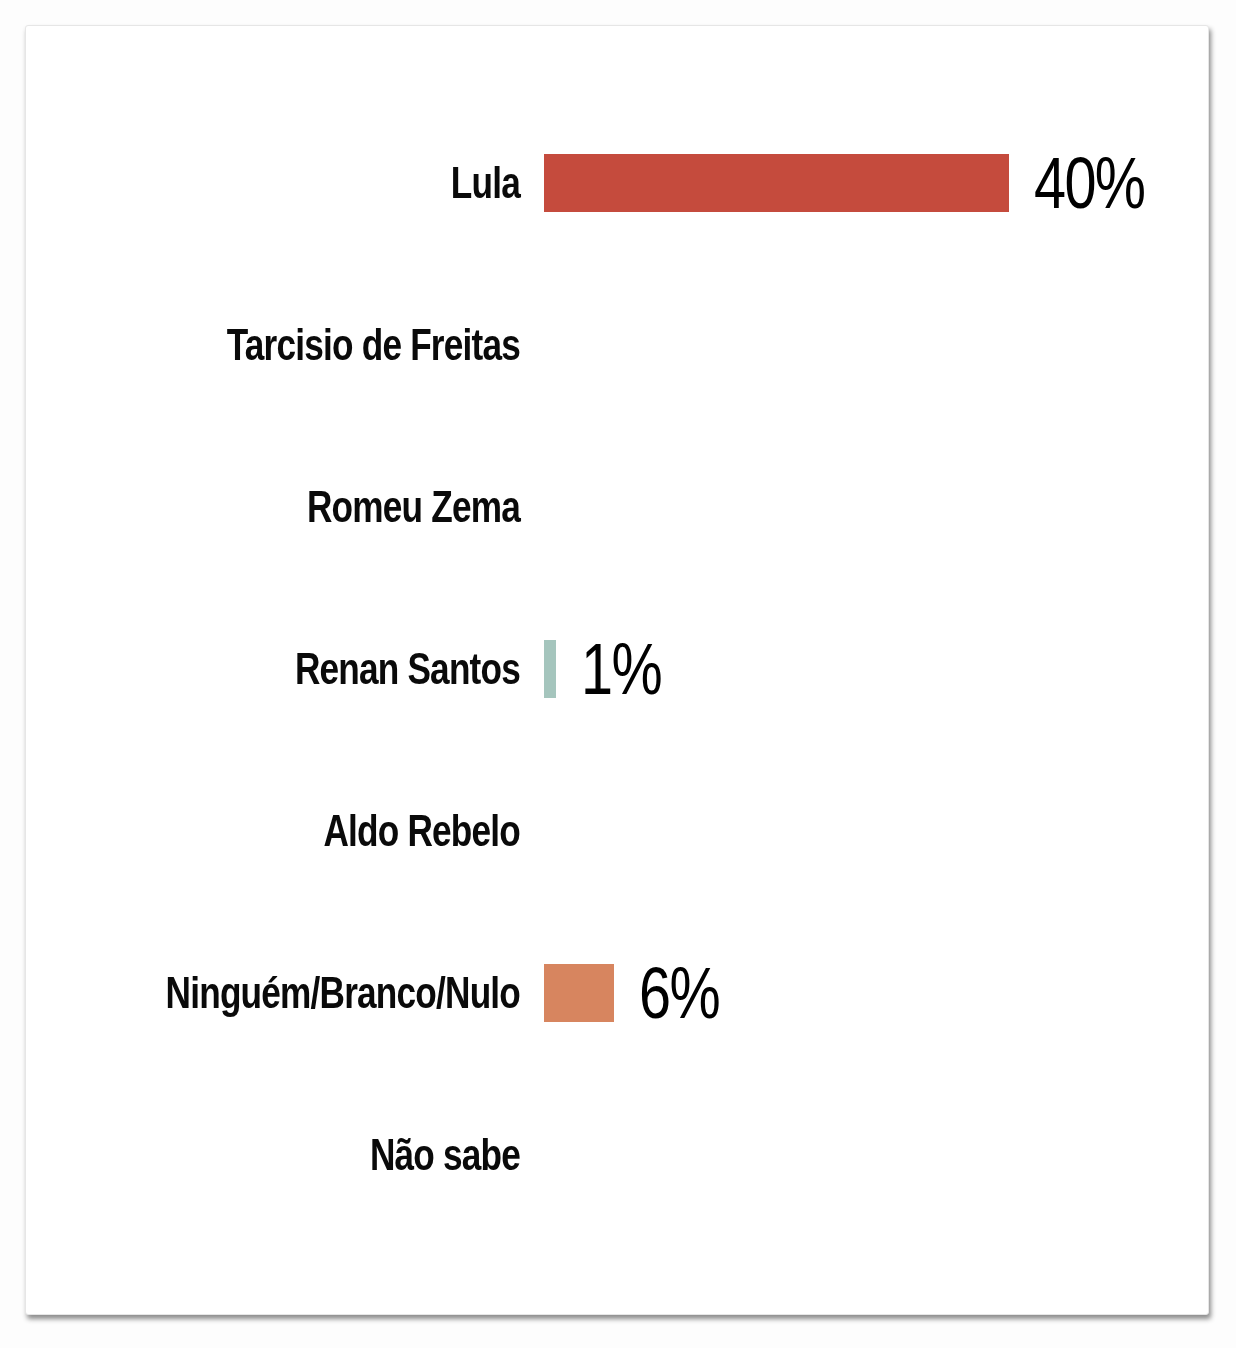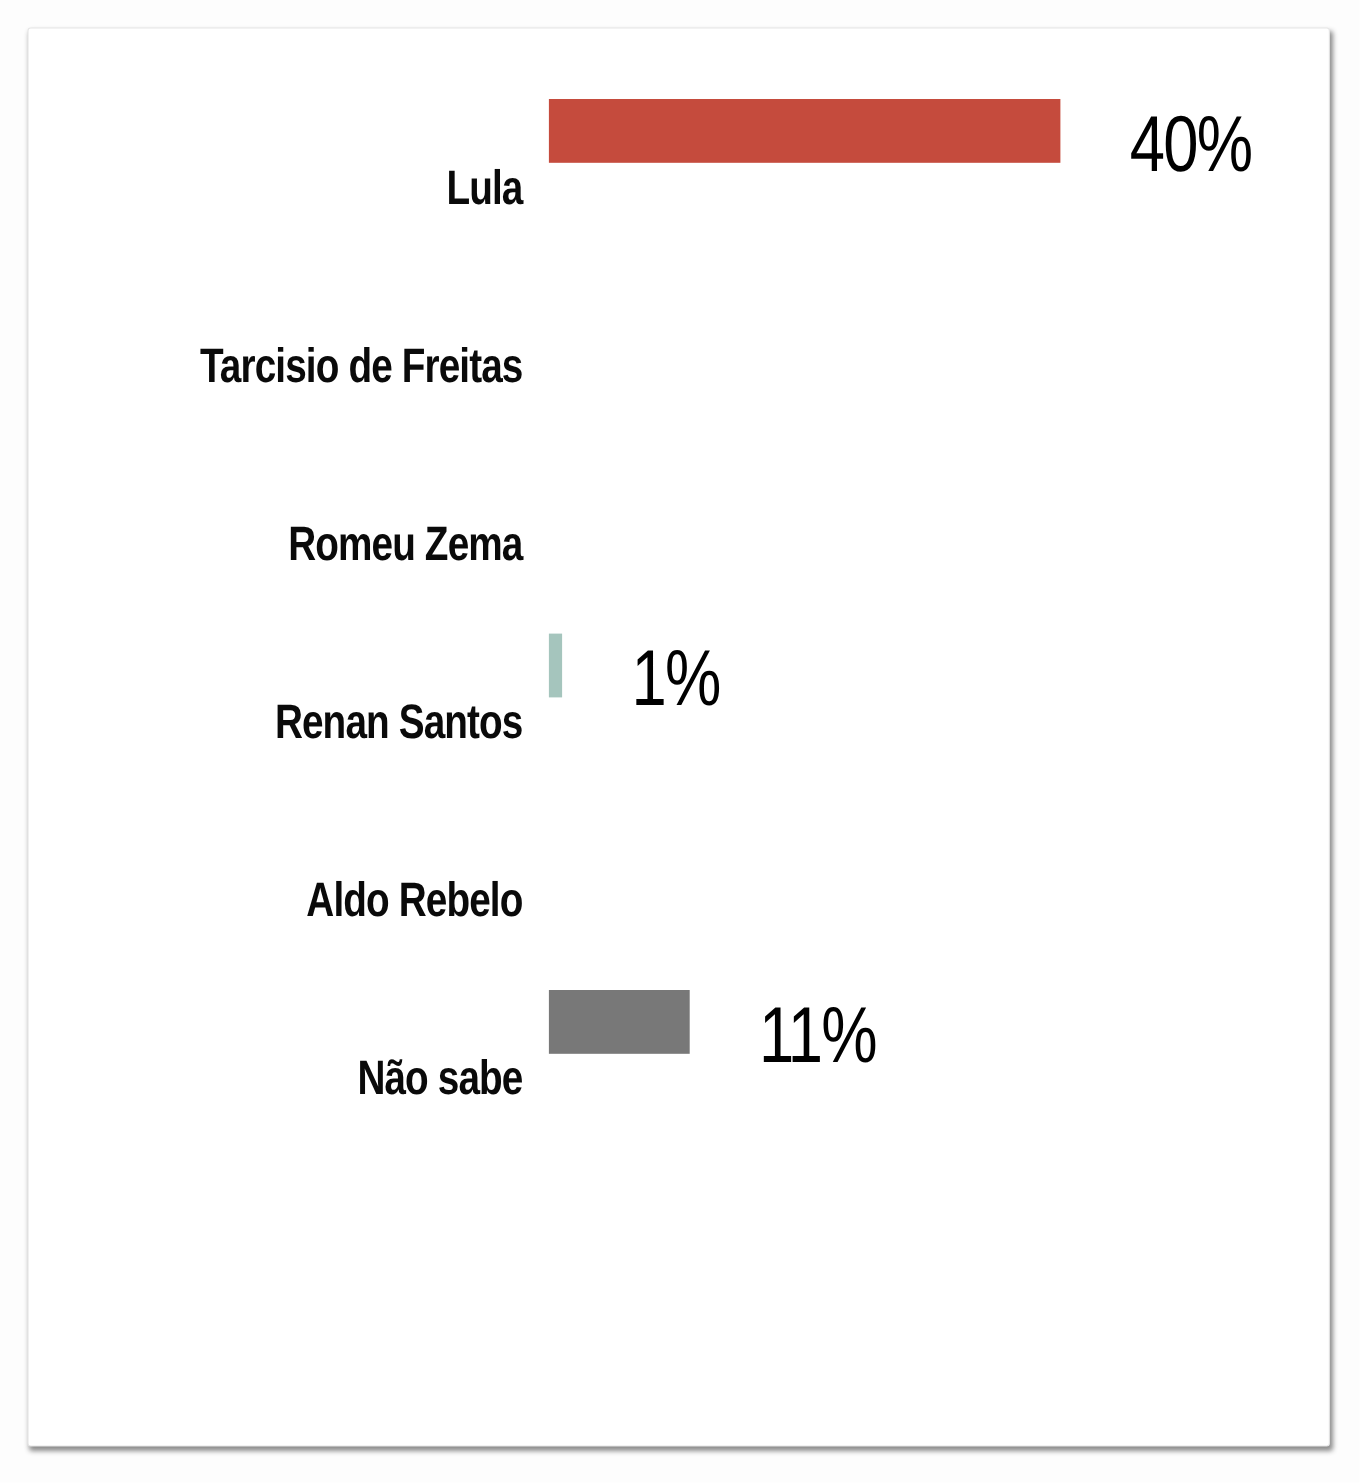--- a/index.html
+++ b/index.html
@@ -23,22 +23,23 @@
     height: 1290px;
     background: #ffffff;
     border: 1px solid #e6e6e6;
     border-radius: 3px;
     box-shadow: 2px 4px 5px rgba(0,0,0,0.45);
     box-sizing: border-box;
   }
   .chart {
     position: absolute;
     left: 0;
-    top: 64px;
+    top: 76px;
     right: 0;
+    padding-left: 45px;
   }
   .row {
     display: flex;
     align-items: center;
     height: 162px;
   }
   .label {
     width: 473px;
     padding-right: 30px;
     box-sizing: content-box;
@@ -48,22 +49,22 @@
     font-weight: 700;
     color: #0a0a0a;
     white-space: nowrap;
     transform: scaleX(0.80);
     transform-origin: right center;
     letter-spacing: -1px;
   }
   .bar-wrap {
     flex: 1 1 auto;
     display: flex;
+    align-items: center;
     height: 100%;
-    gap: 38px;
   }
   .bar {
     height: 58px;
     flex: 0 0 auto;
   }
   .value {
     margin-left: 25px;
     font-size: 72px;
     font-weight: 400;
     color: #000000;
@@ -96,21 +97,24 @@
           <div class="label">Renan Santos</div>
           <div class="bar-wrap">
             <div class="bar" style="width: 11.625px; background: rgb(165, 197, 189);"></div>
             <div class="value">1%</div>
           </div>
         </div>
         <div class="row">
           <div class="label">Aldo Rebelo</div>
         </div>
         <div class="row">
+          <div class="label">Ninguém/Branco/Nulo</div>
+          <div class="bar-wrap">
+            <div class="bar" style="width: 69.75px; background: rgb(215, 133, 95);"></div>
+            <div class="value">6%</div>
+          </div>
+        </div>
+        <div class="row">
           <div class="label">Não sabe</div>
-          <div class="bar-wrap">
-            <div class="bar" style="width: 127.875px; background: rgb(120, 120, 120);"></div>
-            <div class="value">11%</div>
-          </div>
         </div>
       </div>
   </div>
 </div>
 
 </body></html>

